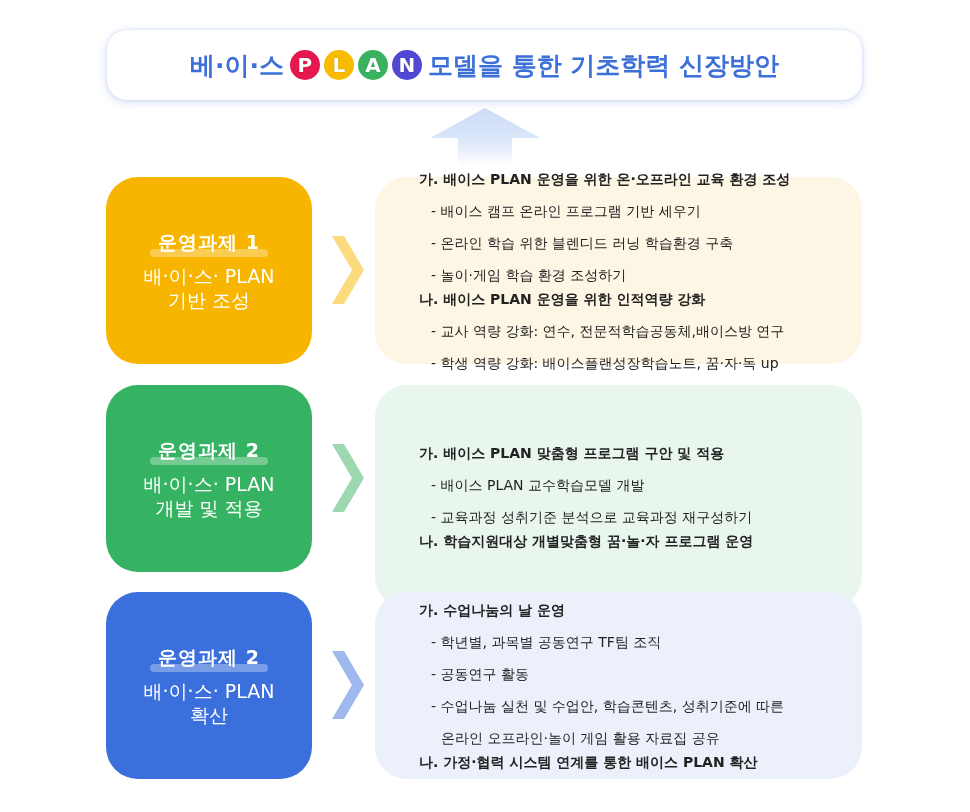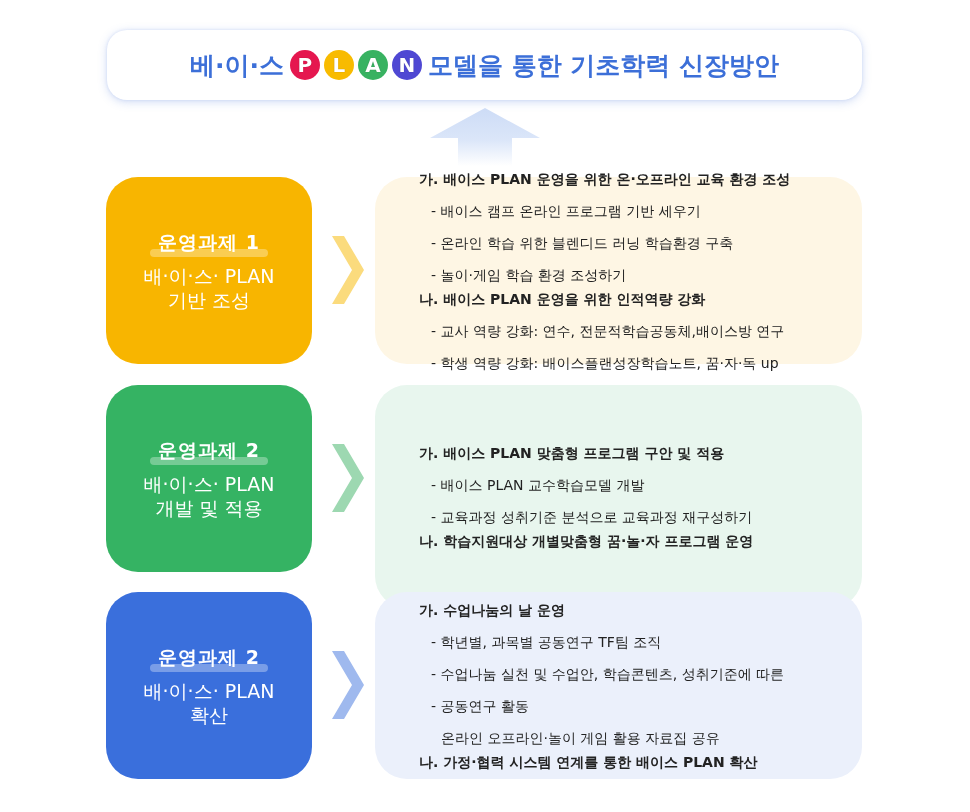--- a/index.html
+++ b/index.html
@@ -131,17 +131,17 @@
   </div>
   <div class="task-sub">배·이·스· PLAN</div>
   <div class="task-sub">확산</div>
 </div>
 <svg class="chevron" style="top:651px" viewBox="0 0 32 68">
   <polygon points="0,0 12,0 32,34 12,68 0,68 20,34" fill="#9fb9ee"></polygon>
 </svg>
 <div class="detail-box" style="top:592px;height:187px;background:#ebf0fb">
   <div class="line head">가. 수업나눔의 날 운영</div>
   <div class="line sub">- 학년별, 과목별 공동연구 TF팀 조직</div>
+  <div class="line sub">- 공동연구 활동</div>
   <div class="line sub">- 수업나눔 실천 및 수업안, 학습콘텐츠, 성취기준에 따른</div>
-  <div class="line sub">- 공동연구 활동</div>
   <div class="line sub cont">온라인 오프라인·놀이 게임 활용 자료집 공유</div>
   <div class="line head">나. 가정·협력 시스템 연계를 통한 배이스 PLAN 확산</div>
 </div>
 
 </body></html>

